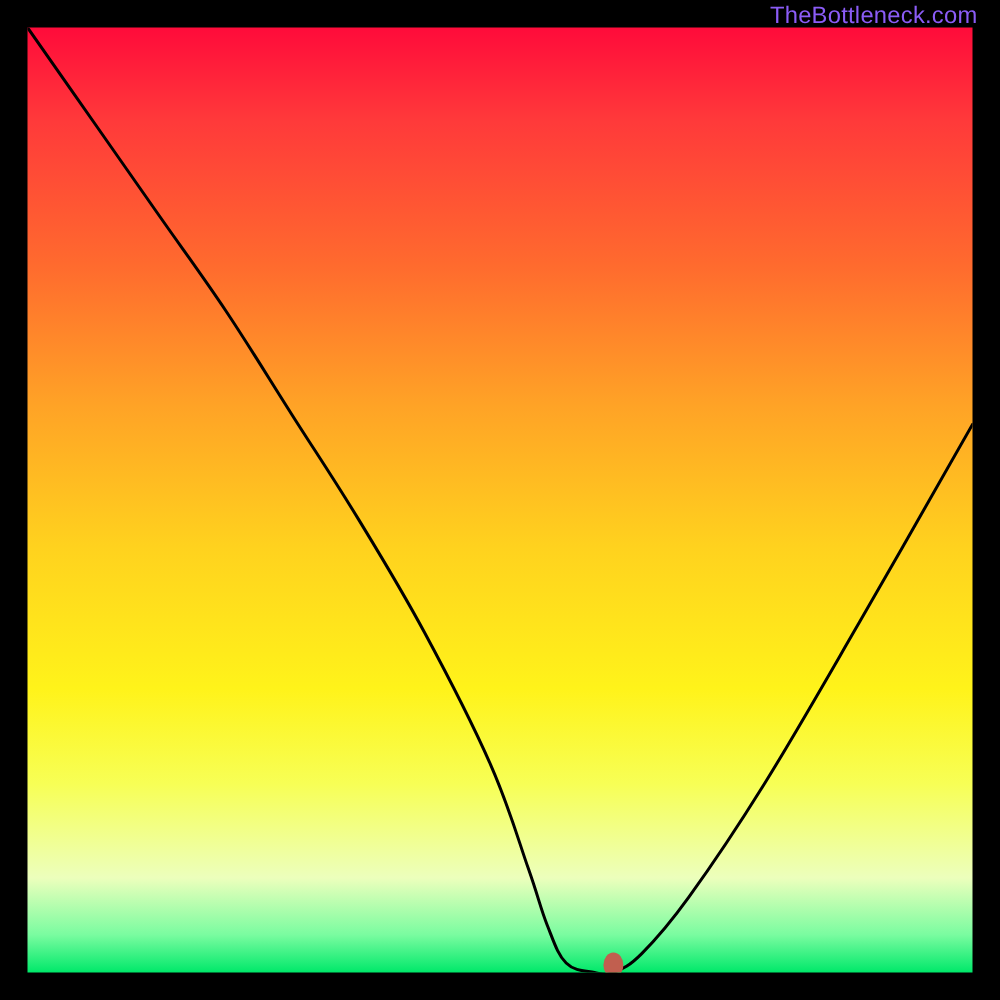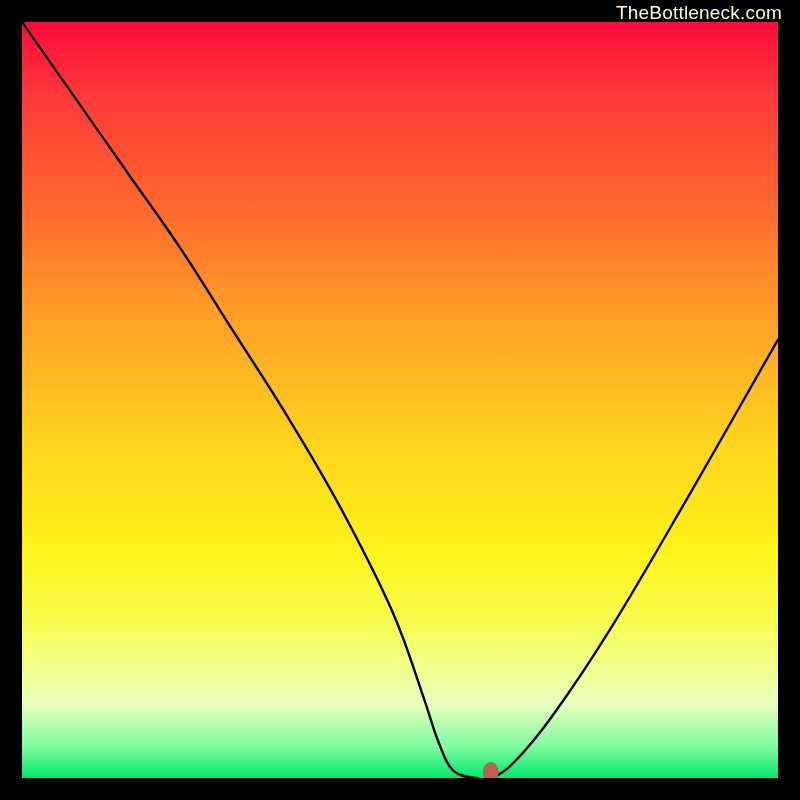--- a/index.html
+++ b/index.html
@@ -37,21 +37,21 @@
       #7afca0 96%,
       #00e86a 100%
     );
   }
   .attribution {
     position: absolute;
     top: 2px;
     right: 18px;
     font-family: Arial, Helvetica, sans-serif;
     font-size: 19px;
-    color: #fef9c3;
+    color: #8b5cf6;
     letter-spacing: 0.2px;
   }
   svg.curve {
     position: absolute;
     left: 0;
     top: 0;
   }
 </style>
 </head>
 <body>

